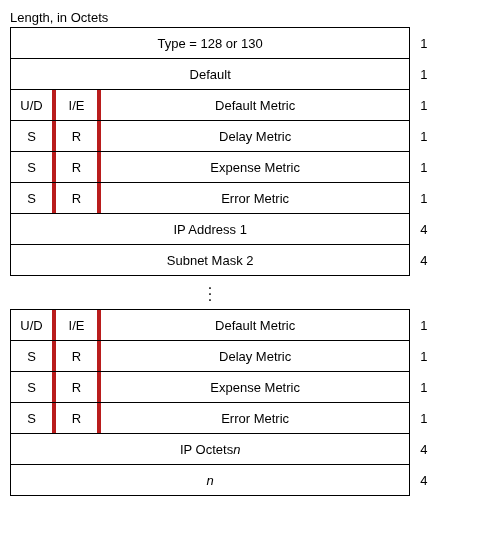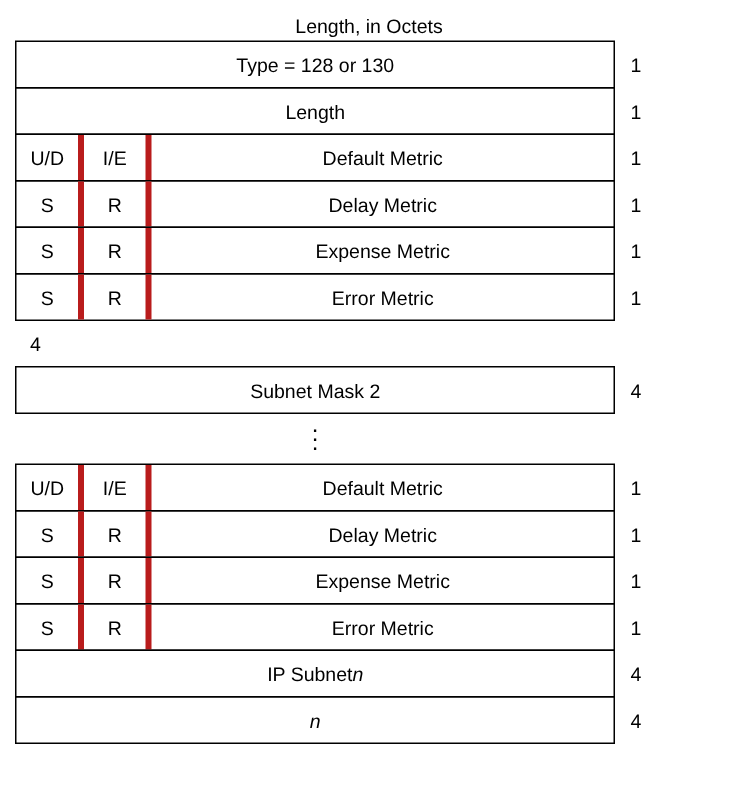--- a/index.html
+++ b/index.html
@@ -7,21 +7,21 @@
     padding: 10px;
     font-family: Arial, Helvetica, sans-serif;
     font-size: 13px;
     color: #000;
     background: #fff;
   }
   .wrapper {
     width: 480px;
   }
   .header-label {
-    text-align: center;
+    text-align: left;
     padding-right: 8px;
     margin-bottom: 2px;
     font-size: 13px;
   }
   .row {
     display: flex;
     align-items: stretch;
     height: 32px;
     margin-bottom: -1px; 
   }
@@ -70,21 +70,21 @@
 
     <div class="row">
       <div class="cells">
         <div class="cell wide">Type = 128 or 130</div>
       </div>
       <div class="len">1</div>
     </div>
 
     <div class="row">
       <div class="cells">
-        <div class="cell wide">Length</div>
+        <div class="cell wide">Default</div>
       </div>
       <div class="len">1</div>
     </div>
 
     <div class="row">
       <div class="cells">
         <div class="cell flag1">U/D</div>
         <div class="cell flag2">I/E</div>
         <div class="cell wide">Default Metric</div>
       </div>
@@ -112,20 +112,23 @@
     <div class="row">
       <div class="cells">
         <div class="cell flag1">S</div>
         <div class="cell flag2">R</div>
         <div class="cell wide">Error Metric</div>
       </div>
       <div class="len">1</div>
     </div>
 
     <div class="row">
+      <div class="cells">
+        <div class="cell wide">IP Address 1</div>
+      </div>
       <div class="len">4</div>
     </div>
 
     <div class="row">
       <div class="cells">
         <div class="cell wide">Subnet Mask 2</div>
       </div>
       <div class="len">4</div>
     </div>
 
@@ -167,21 +170,21 @@
         <div class="cell flag1">S</div>
         <div class="cell flag2">R</div>
         <div class="cell wide">Error Metric</div>
       </div>
       <div class="len">1</div>
     </div>
 
     <div class="row">
       <div class="cells">
         <div class="cell wide">
-          <span>IP Subnet </span>
+          <span>IP Octets </span>
             <span class="italic">n</span>
         </div>
       </div>
       <div class="len">4</div>
     </div>
 
     <div class="row">
       <div class="cells">
         <div class="cell wide">
             <span class="italic">n</span>

